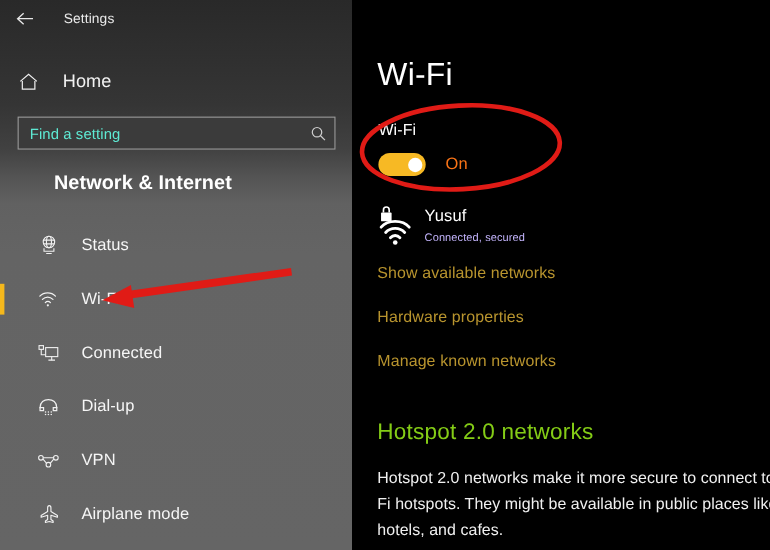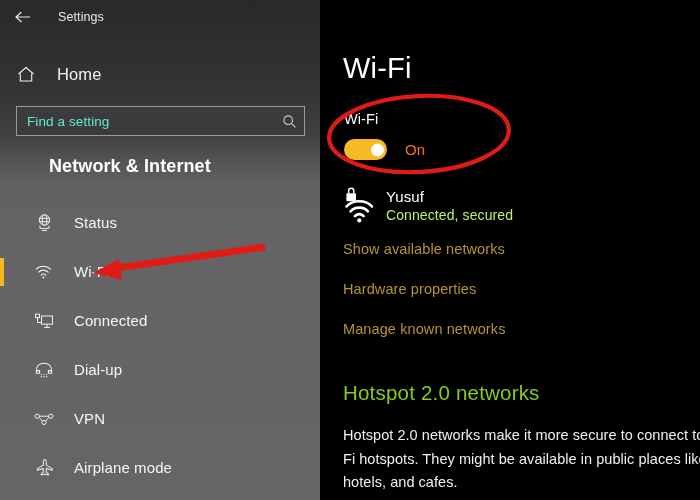--- a/index.html
+++ b/index.html
@@ -116,21 +116,21 @@
   }
   .network-ico {
     width:36px; height:40px; flex:none; color:#ffffff;
     display:flex; align-items:flex-start; justify-content:center;
   }
   .network-text { margin-left:8px; padding-top:1px; }
   .network-name {
     font-size:15px; color:#ffffff; letter-spacing:.1px; line-height:19px;
   }
   .network-status {
-    font-size:14px; color:#bef264; letter-spacing:.1px; line-height:19px;
+    font-size:10px; color:#c4b5fd; letter-spacing:.1px; line-height:19px;
     margin-top:2px;
   }
 
   .link {
     position:absolute; left:23px;
     font-size:14.5px; color:#b8942e; letter-spacing:.1px;
     white-space:nowrap;
   }
   .link-1 { top:241px; }
   .link-2 { top:281px; }

